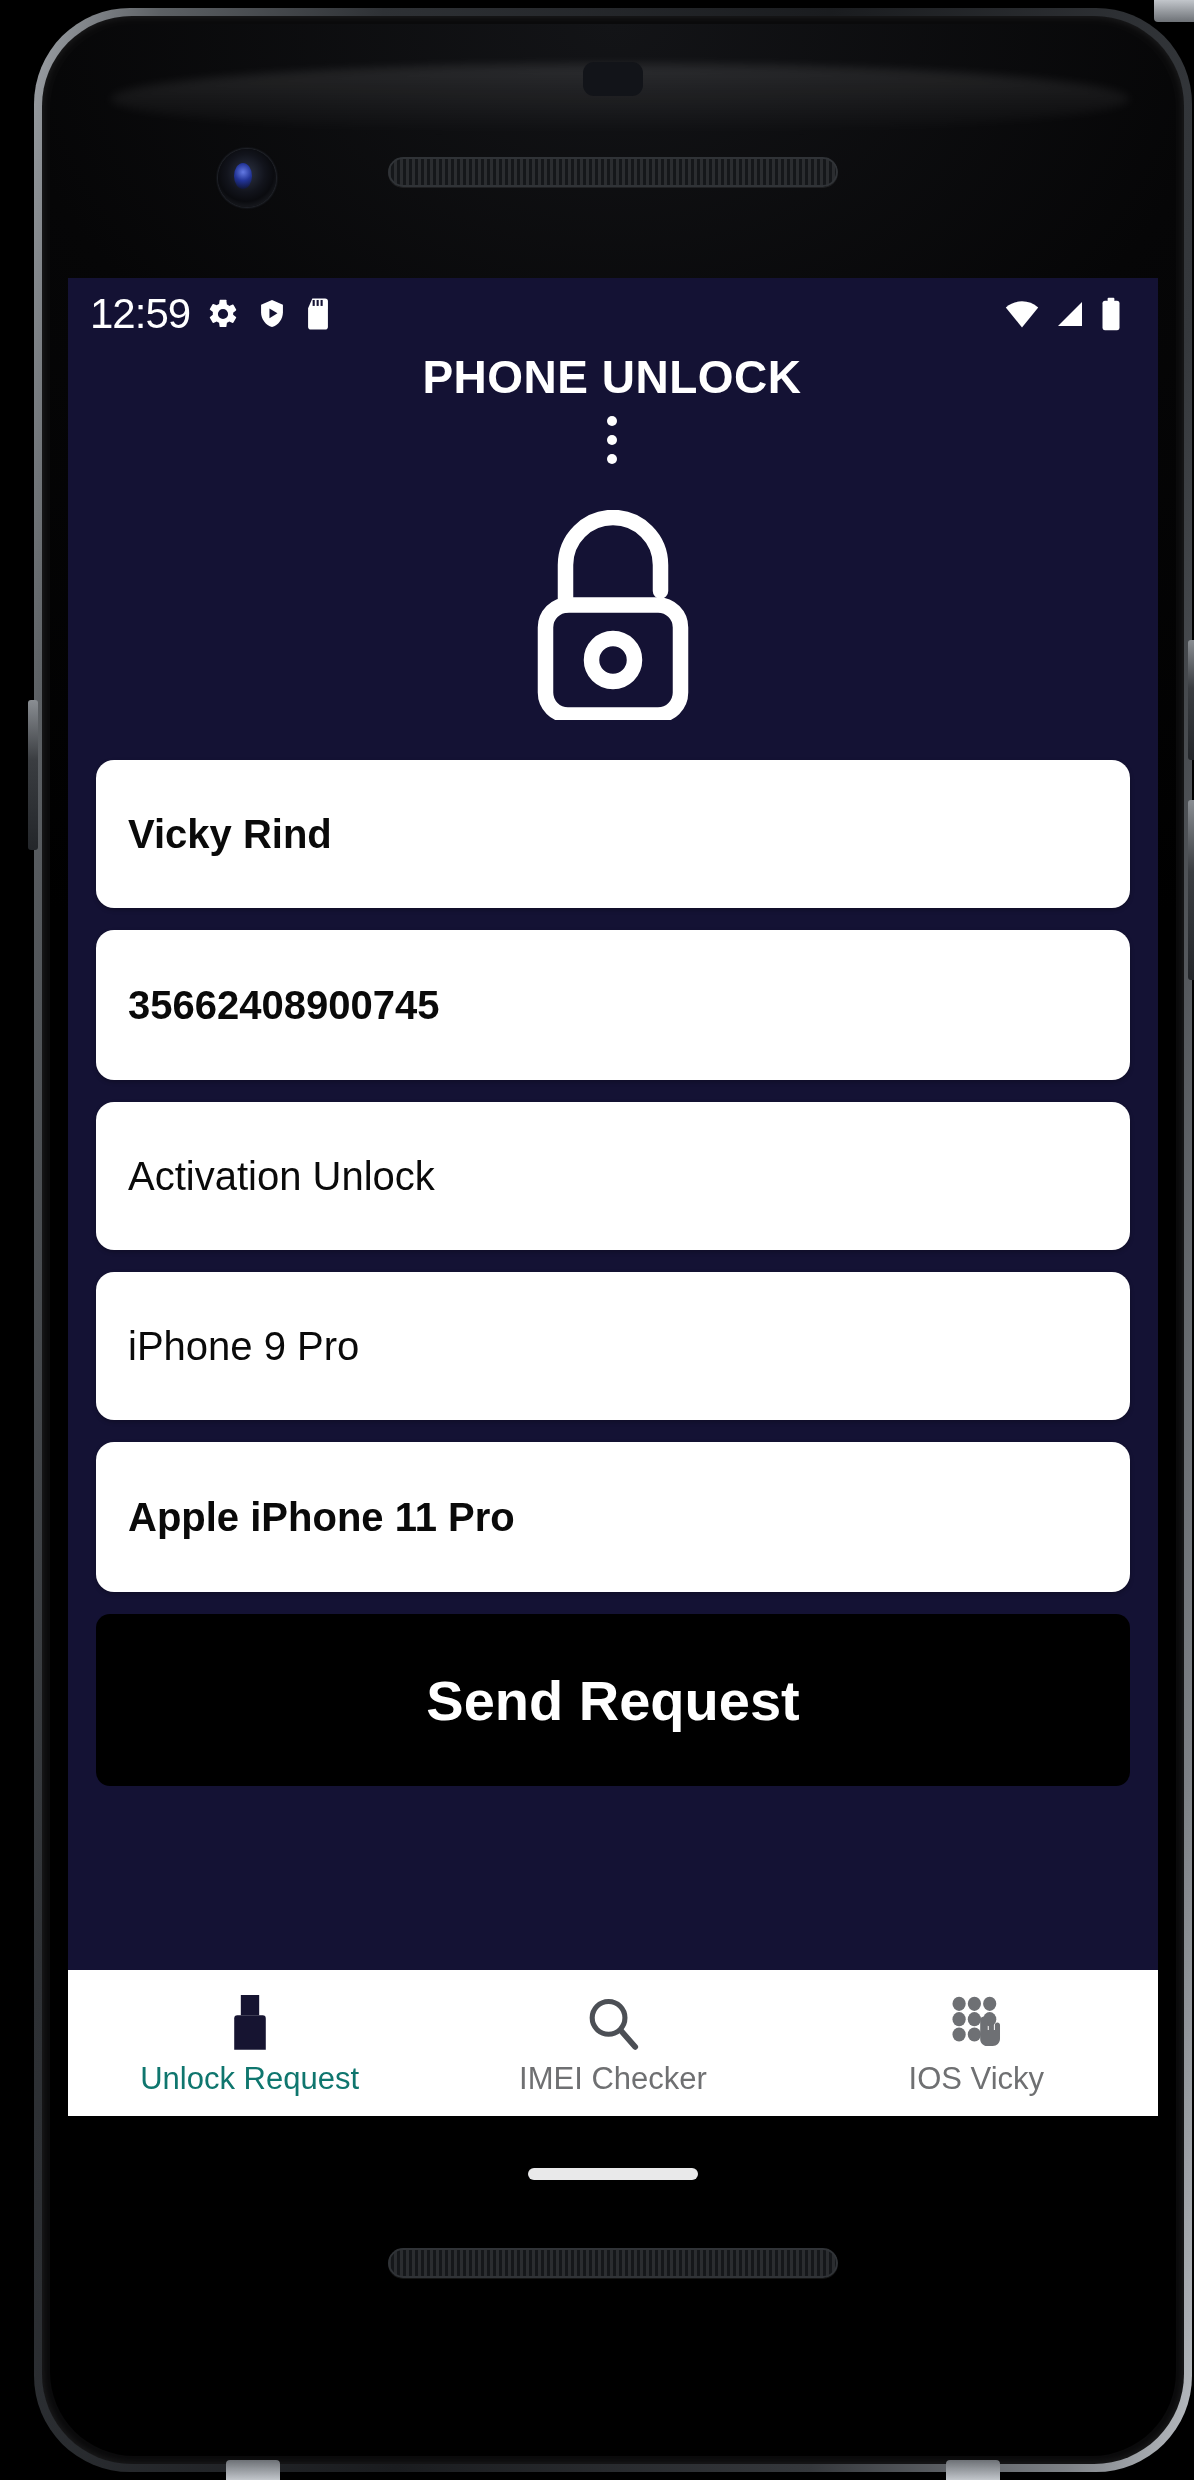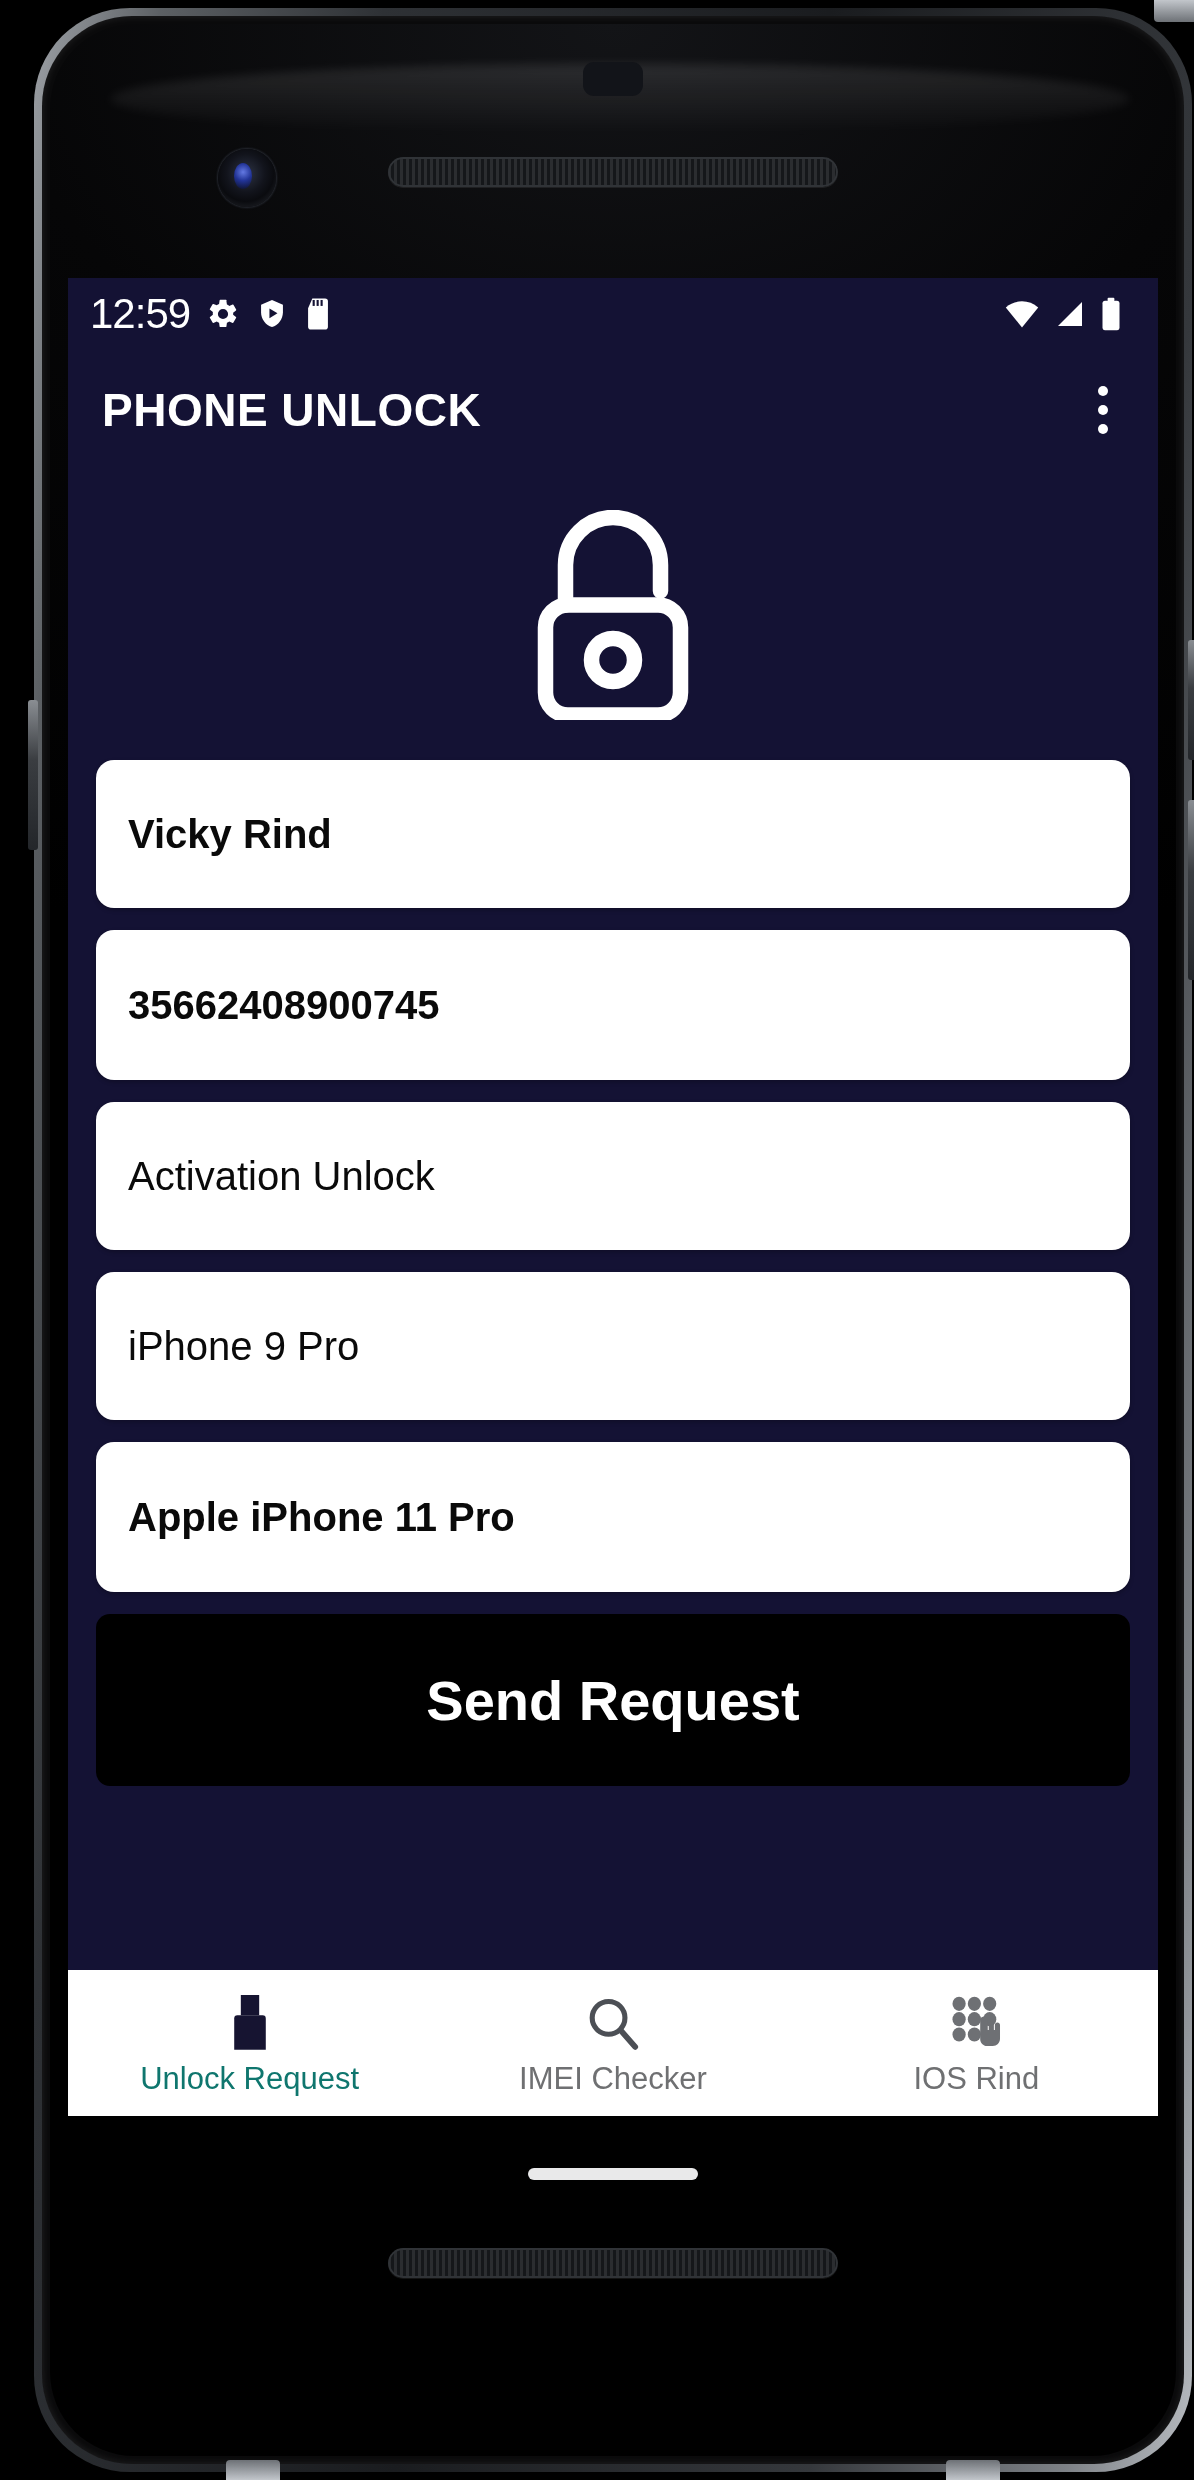--- a/index.html
+++ b/index.html
@@ -89,20 +89,21 @@
     padding:0 36px 0 22px;color:#fff;
   }
   .sb-left{display:flex;align-items:center;gap:16px;}
   .sb-time{font-size:42px;letter-spacing:-1px;line-height:1;}
   .sb-right{display:flex;align-items:center;gap:14px;}
 
   
   .appbar{
     height:120px;display:flex;align-items:center;justify-content:space-between;
     padding:0 36px 0 34px;
+    flex-direction:column;
   }
   .appbar-title{
     color:#fff;font-size:46px;font-weight:700;letter-spacing:.5px;
   }
   .overflow{display:flex;flex-direction:column;gap:9px;align-items:center;padding:12px 14px;}
   .overflow span{width:10px;height:10px;border-radius:50%;background:#fff;display:block;}
 
   
   .hero{height:290px;display:flex;align-items:center;justify-content:center;}
 
@@ -276,19 +277,19 @@
               <ellipse cx="25.5" cy="5.5" rx="4.1" ry="4.4"></ellipse>
               <ellipse cx="6.5" cy="15" rx="4.1" ry="4.4"></ellipse>
               <ellipse cx="16" cy="15" rx="4.1" ry="4.4"></ellipse>
               <ellipse cx="25.5" cy="15" rx="4.1" ry="4.4"></ellipse>
               <ellipse cx="6.5" cy="24.5" rx="4.1" ry="4.4"></ellipse>
               <ellipse cx="16" cy="24.5" rx="4.1" ry="4.4"></ellipse>
             </g>
             <path fill="#6e7074" d="M22.4 13.5c1.1 0 1.9.9 1.9 1.9v6.4h.6v-4.1c0-.9.7-1.6 1.6-1.6s1.6.7 1.6 1.6v4.1h.6v-3.2c0-.9.7-1.6 1.6-1.6s1.6.7 1.6 1.6v8.5c0 2.5-2 4.5-4.5 4.5h-3.6c-2.3 0-4.2-1.9-4.2-4.2V15.4c0-1 .8-1.9 1.9-1.9Z"></path>
           </svg>
         </div>
-        <div class="nav-label">IOS Rind</div>
+        <div class="nav-label">IOS Vicky</div>
       </div>
     </div>
   </div>
 
   <div class="gesture-pill"></div>
 </div>
 
 </body></html>

